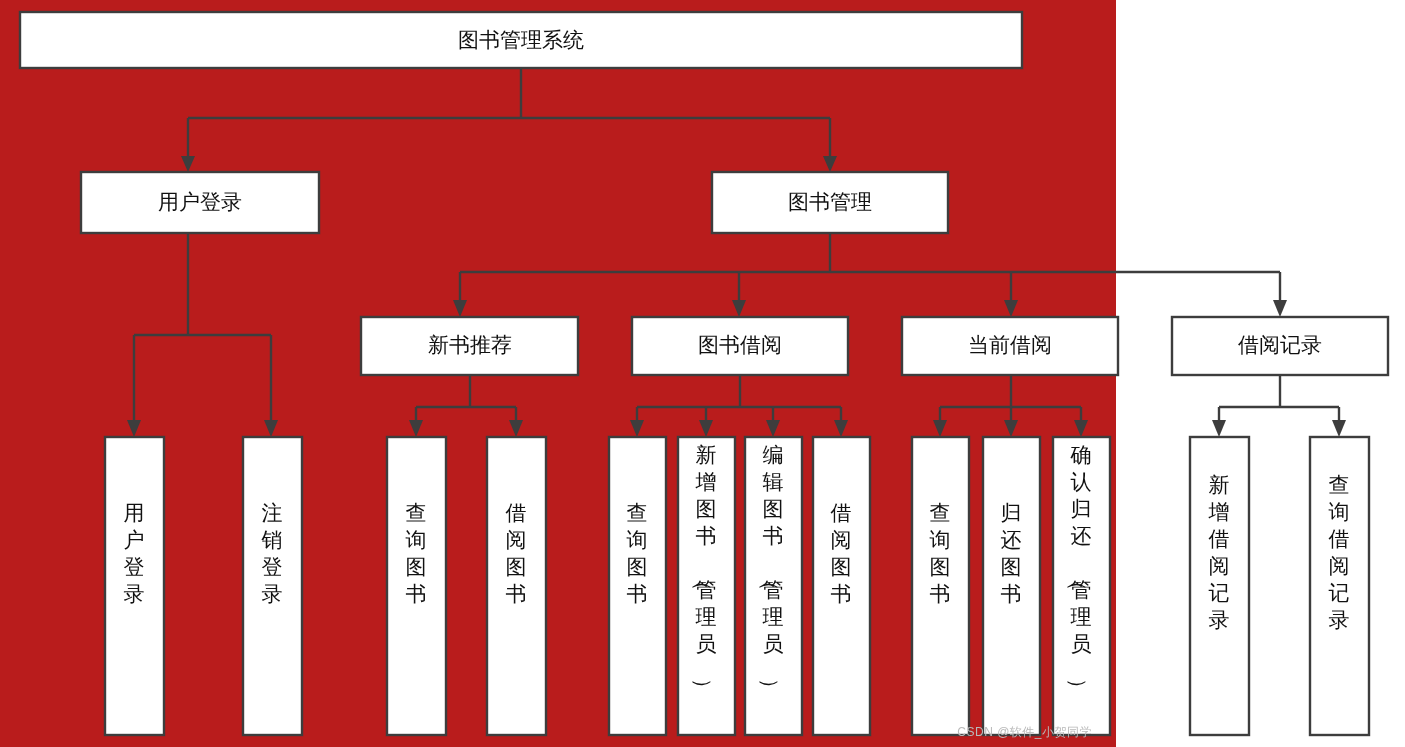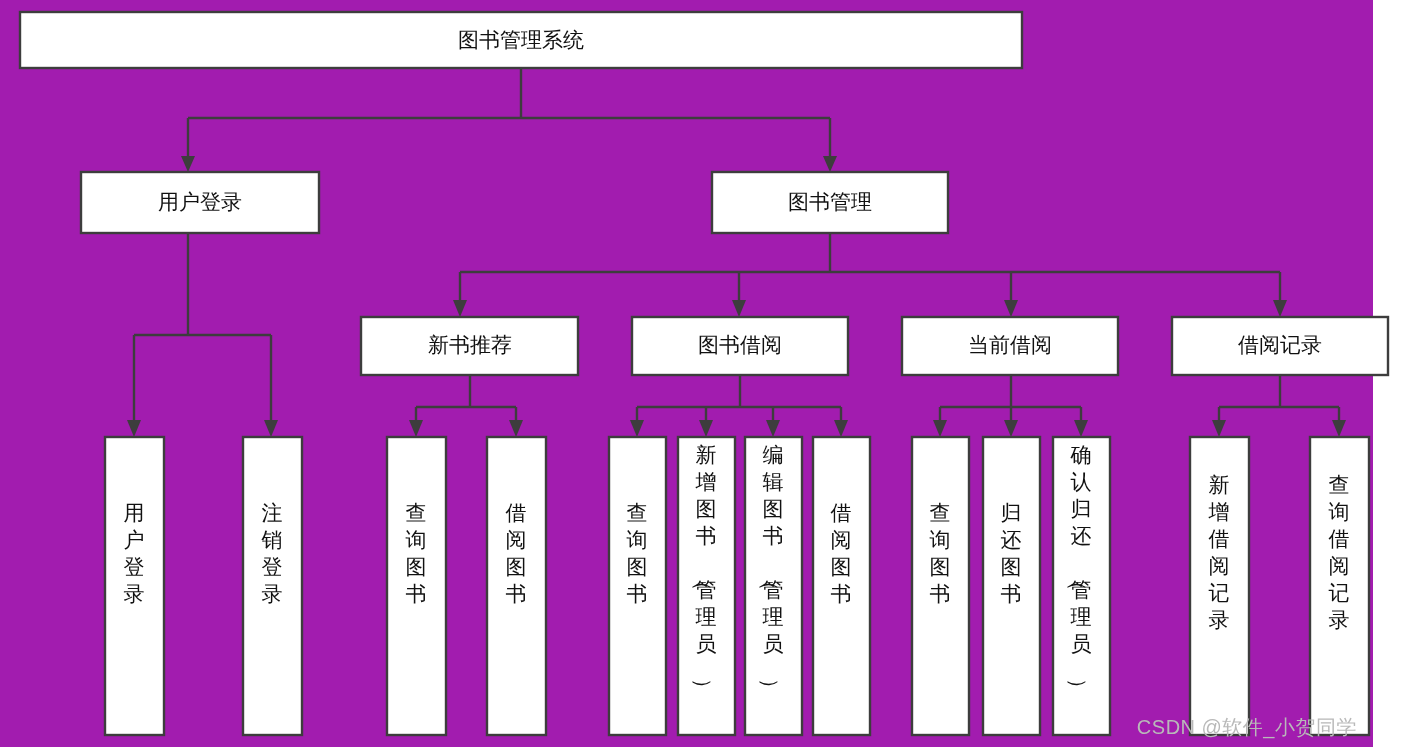--- a/index.html
+++ b/index.html
@@ -9,23 +9,23 @@
   }
   body {
     width: 1405px;
     height: 747px;
     font-family: "Liberation Sans", "DejaVu Sans", sans-serif;
     overflow: hidden;
     position: relative;
   }
   #diagram-root {
     position: relative;
-    width: 1373px;
+    width: 1116px;
     height: 747px;
-    background: #a21caf;
+    background: #b91c1c;
   }
   svg#tree-svg {
     position: absolute;
     left: 0;
     top: 0;
     width: 1405px;
     height: 747px;
     display: block;
   }
   .node-box {
@@ -51,24 +51,24 @@
     dominant-baseline: middle;
   }
   .node-label-v {
     font-family: "Liberation Sans", "DejaVu Sans", sans-serif;
     font-size: 21px;
     fill: #111111;
     text-anchor: middle;
   }
   .watermark-text {
     position: absolute;
-    right: 16px;
+    right: 24px;
     bottom: 6px;
     font-family: "Liberation Sans", "DejaVu Sans", sans-serif;
-    font-size: 20px;
+    font-size: 12px;
     color: #b9b9b9;
     letter-spacing: 0.5px;
     white-space: nowrap;
     user-select: none;
   }
 </style>
 </head>
 <body>
 
 <div id="diagram-root">

